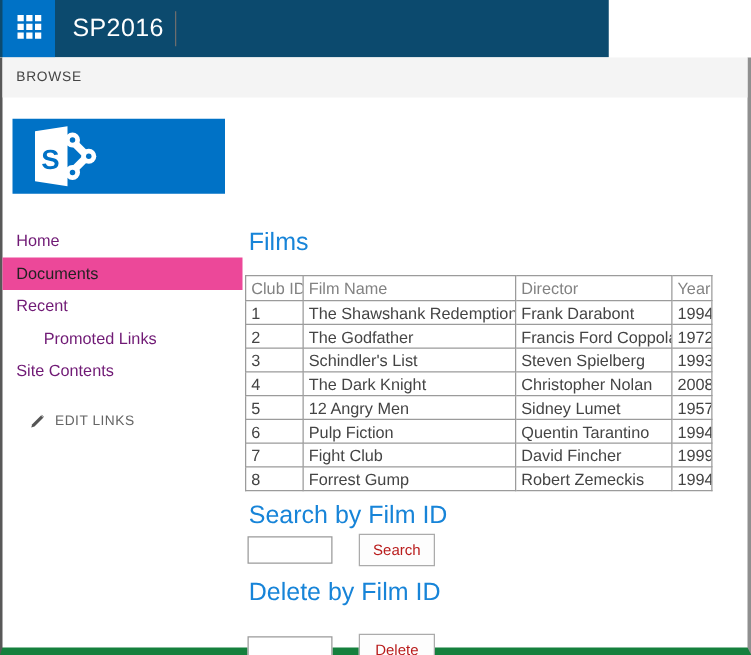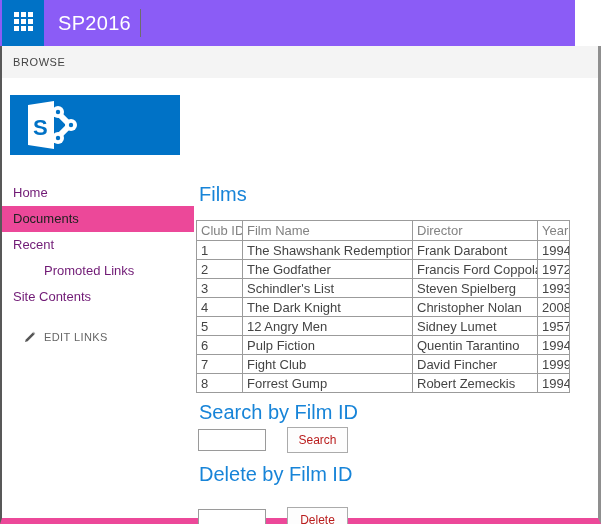--- a/index.html
+++ b/index.html
@@ -2,47 +2,47 @@
 <html><head>
 <meta charset="utf-8">
 <style>
   * { box-sizing: border-box; margin: 0; padding: 0; }
   html,body { background:#fff; }
   body { font-family: "Liberation Sans", sans-serif; }
 
   .screen { position:relative; width:601px; height:524px; background:#fff; overflow:hidden; }
 
   
-  .topbar { position:absolute; top:0; left:0; width:575px; height:46px; background:#8b5cf6; }
+  .topbar { position:absolute; top:0; left:0; width:487px; height:46px; background:#0c4a6e; }
   .launcher { position:absolute; left:2px; top:0; width:42px; height:46px; background:#0072c6;
               display:flex; align-items:center; justify-content:center; cursor:pointer; }
   .waffle { display:grid; grid-template-columns:repeat(3,5px); grid-template-rows:repeat(3,5px); gap:2px; margin-top:-3px; }
   .waffle span { background:#fff; width:5px; height:5px; display:block; }
   .brand-text { position:absolute; left:58px; top:0; height:46px; line-height:46px;
                 color:#fff; font-size:20px; font-weight:300; letter-spacing:0.3px; }
   .suite-divider { position:absolute; left:140px; top:9px; width:1px; height:28px; background:#6d6d6d; }
   .sites-text { position:absolute; left:158px; top:0; height:46px; line-height:46px;
                 color:#fff; font-size:20px; font-weight:400;margin-top:35px; }
 
   
   .bodyframe { position:absolute; top:46px; left:0; width:601px; height:478px; background:#fff;
-               border-left:2px solid #585858; border-right:3px solid #8f8f8f; border-bottom:6px solid #ec4899; }
+               border-left:2px solid #585858; border-right:3px solid #8f8f8f; border-bottom:6px solid #15803d; }
 
   .ribbon { position:absolute; top:0; left:0; right:0; height:32px; background:#f4f4f4; }
   .browse-tab { position:absolute; left:11px; top:0; height:32px; line-height:32px;
                 font-size:11px; color:#444; letter-spacing:0.6px; cursor:pointer; }
 
   .sitelogo { position:absolute; left:8px; top:49px; width:170px; height:60px; background:#0072c6; cursor:pointer; }
 
   
   .nav { position:absolute; left:0; top:134px; width:192px; }
   .nav-item { height:26px; line-height:26px; padding-left:11px; font-size:13px; color:#701a75;
               cursor:pointer; white-space:nowrap; }
   .nav-item.selected { background:#ec4899; color:#222; font-weight:normal; }
-  .nav-item.indent { padding-left:14px;margin-left:28px; }
+  .nav-item.indent { padding-left:33px; }
   .editlinks { margin-top:14px; height:26px; line-height:26px; padding-left:22px; font-size:11px;
                color:#666; letter-spacing:0.4px; cursor:pointer; display:flex; align-items:center; gap:8px; }
   .editlinks svg { flex:0 0 auto; }
 
   
   .main { position:absolute; left:194px; top:137px; width:380px; }
   .section-title { font-size:20px; font-weight:400; color:#1784d8; line-height:23px; margin-left:3px; }
   .films-title { margin-bottom:14px; }
 
   table.films { border-collapse:collapse; table-layout:fixed; width:373px; }

